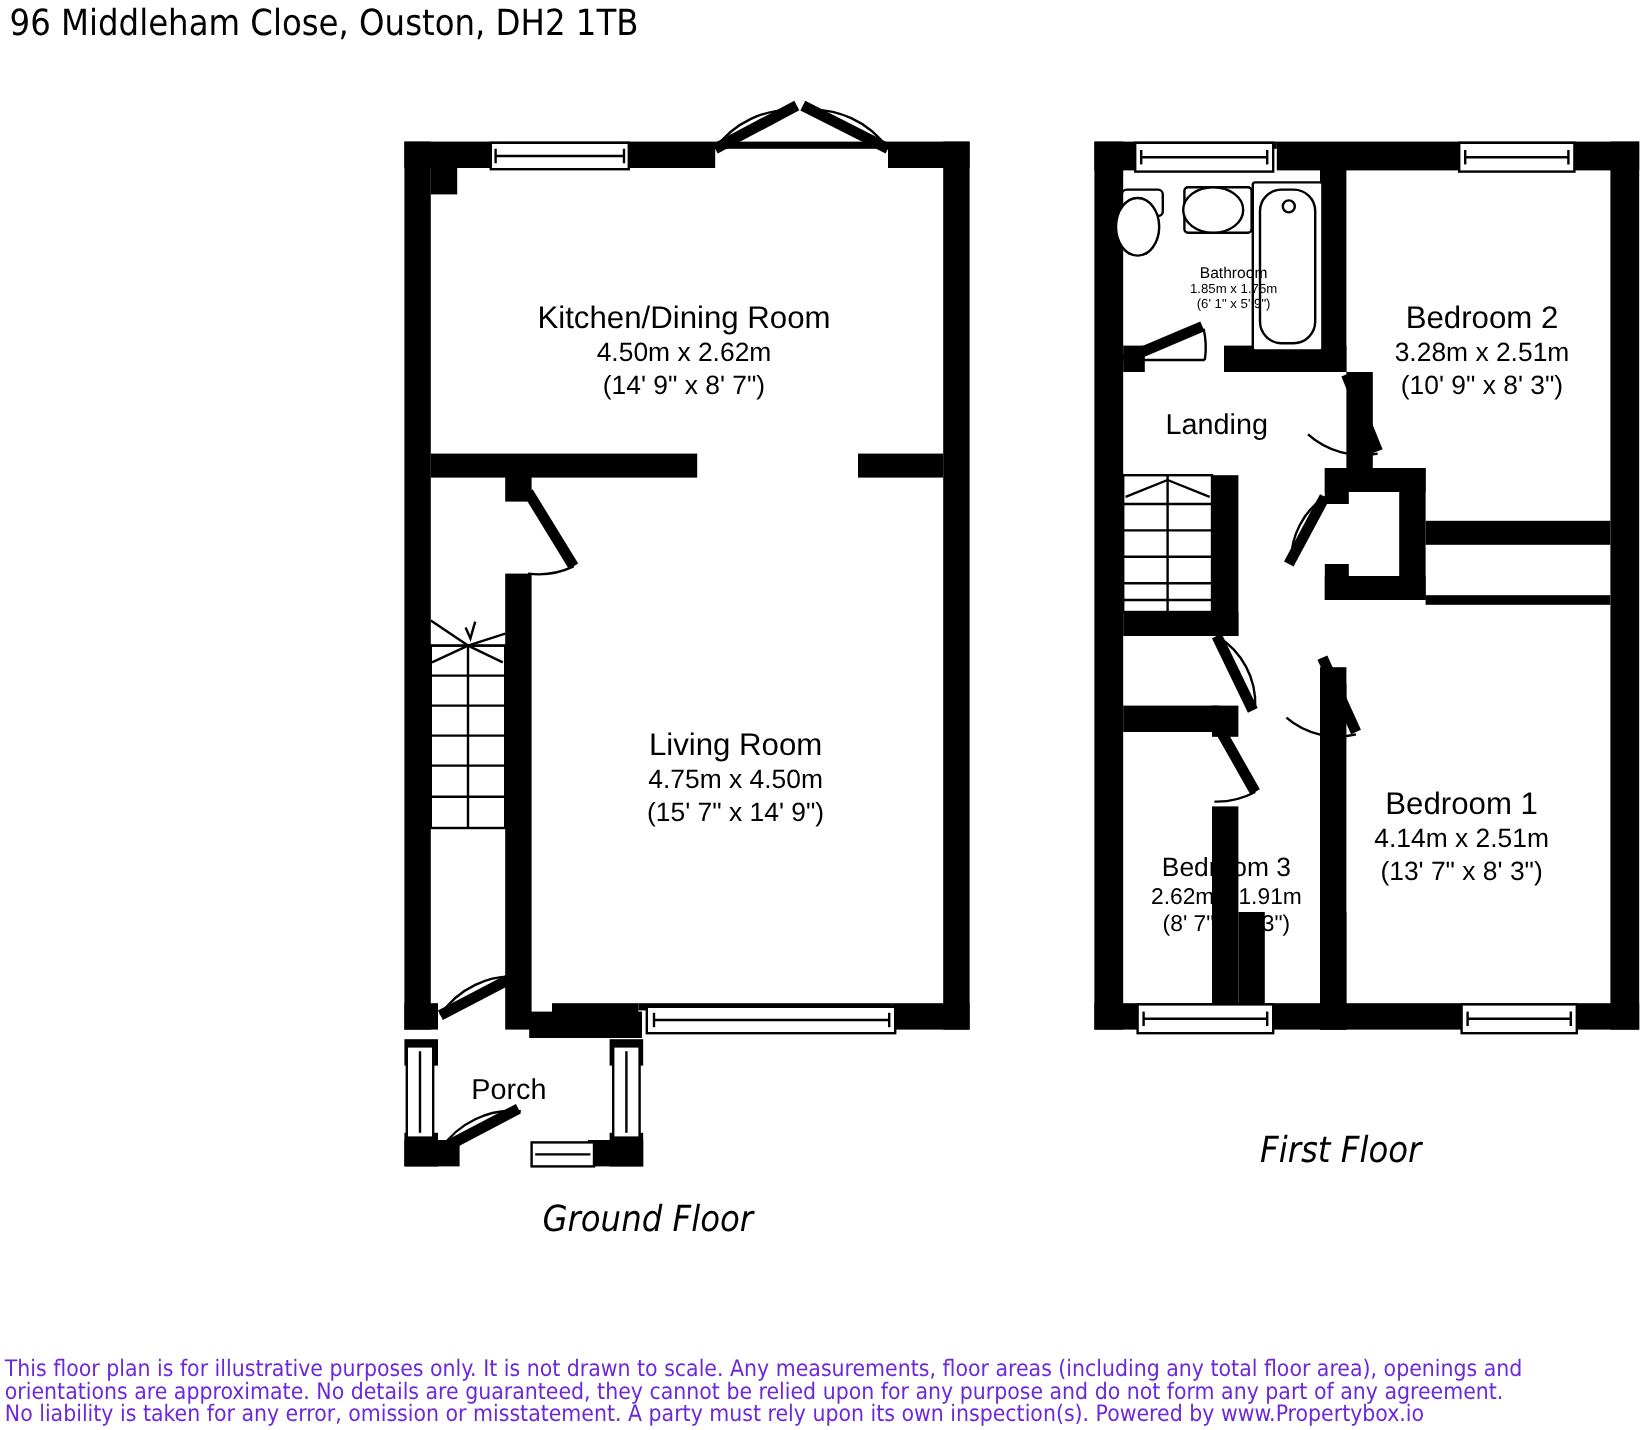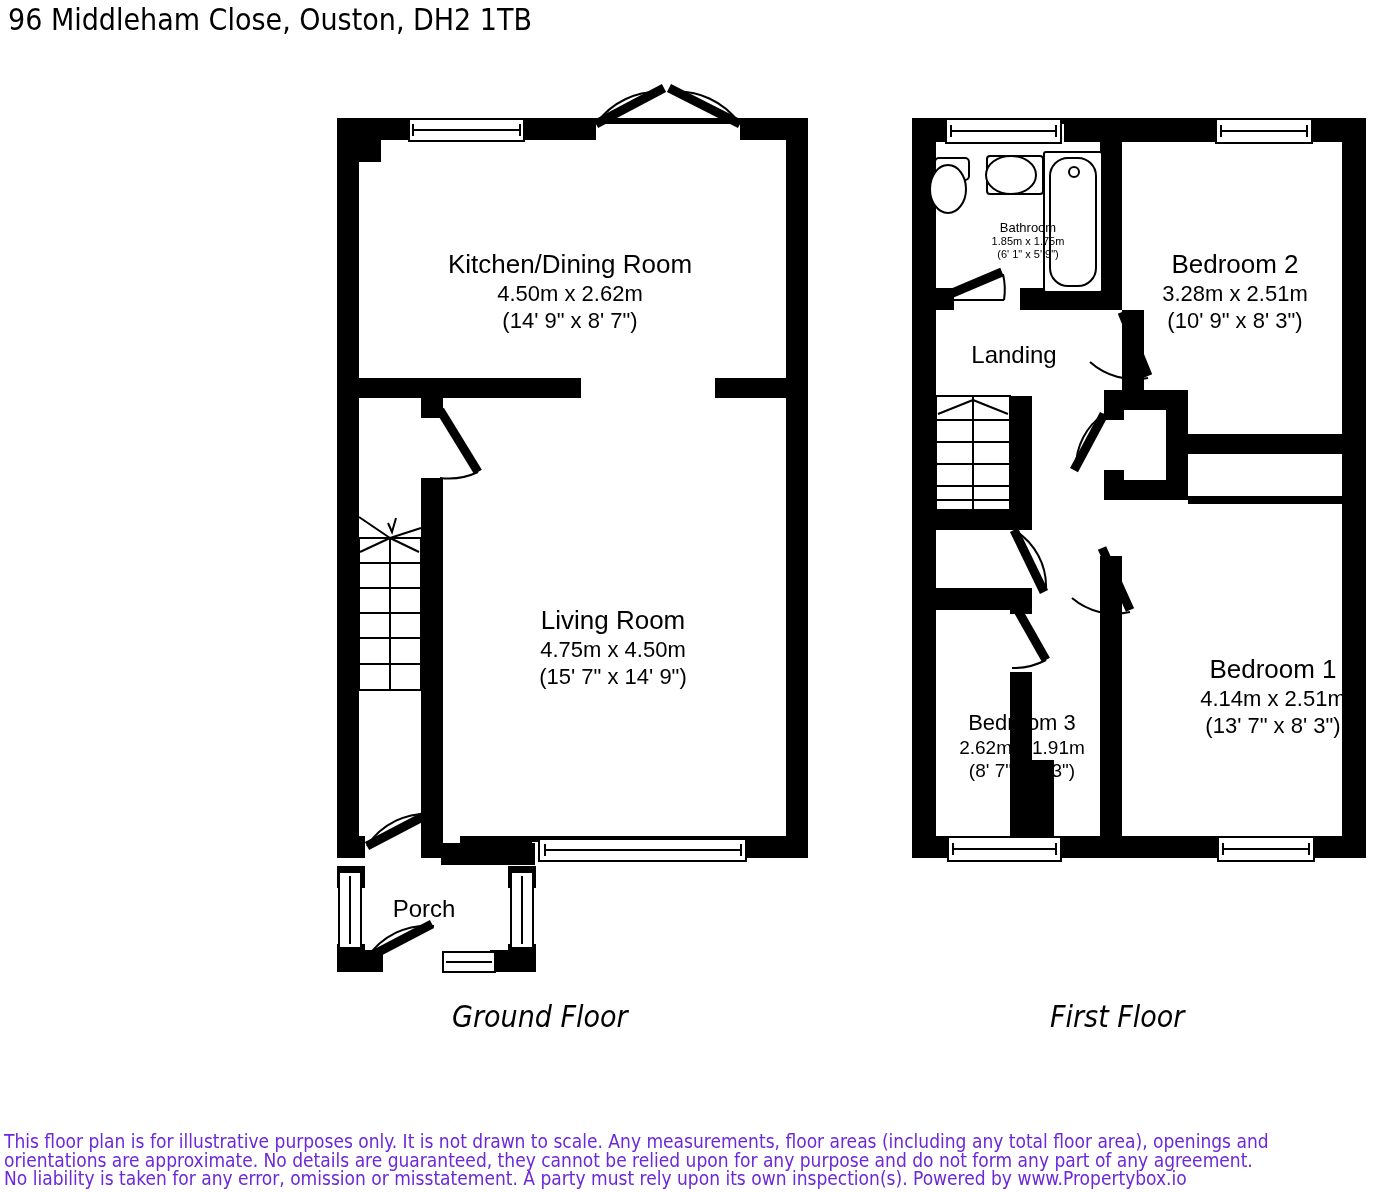--- a/index.html
+++ b/index.html
@@ -31,21 +31,21 @@
     top: 0;
   }
   .floor-caption {
     position: absolute;
     font-size: 30px;
     font-family: "DejaVu Sans Condensed", "Liberation Sans", sans-serif;
     white-space: nowrap;
     font-style: italic;
   }
   #caption-ground { left: 452px; top: 999px; }
-  #caption-first  { left: 1050px; top: 999px; }
+  #caption-first  { left: 1050px; top: 941px; }
 
   #disclaimer {
     position: absolute;
     left: 4px;
     top: 1132px;
     width: 1270px;
     font-size: 19px;
     line-height: 18.5px;
     font-family: "DejaVu Sans Condensed", "Liberation Sans", sans-serif;
     color: #6d28d9;
@@ -380,21 +380,21 @@
 <div class="room-label" style="left:1235px; top:249px;">
   <span class="rl-name">Bedroom 2</span>
   <span class="rl-dim">3.28m x 2.51m</span>
   <span class="rl-dim">(10' 9" x 8' 3")</span>
 </div>
 
 <div class="room-label plain" style="left:1014px; top:340px;">
   <span class="rl-name">Landing</span>
 </div>
 
-<div class="room-label" style="left:1273px; top:654px;">
+<div class="room-label" style="left:1218px; top:654px;">
   <span class="rl-name">Bedroom 1</span>
   <span class="rl-dim">4.14m x 2.51m</span>
   <span class="rl-dim">(13' 7" x 8' 3")</span>
 </div>
 
 <div class="room-label medium" style="left:1022px; top:709px;">
   <span class="rl-name">Bedroom 3</span>
   <span class="rl-dim">2.62m x 1.91m</span>
   <span class="rl-dim">(8' 7" x 6' 3")</span>
 </div>

